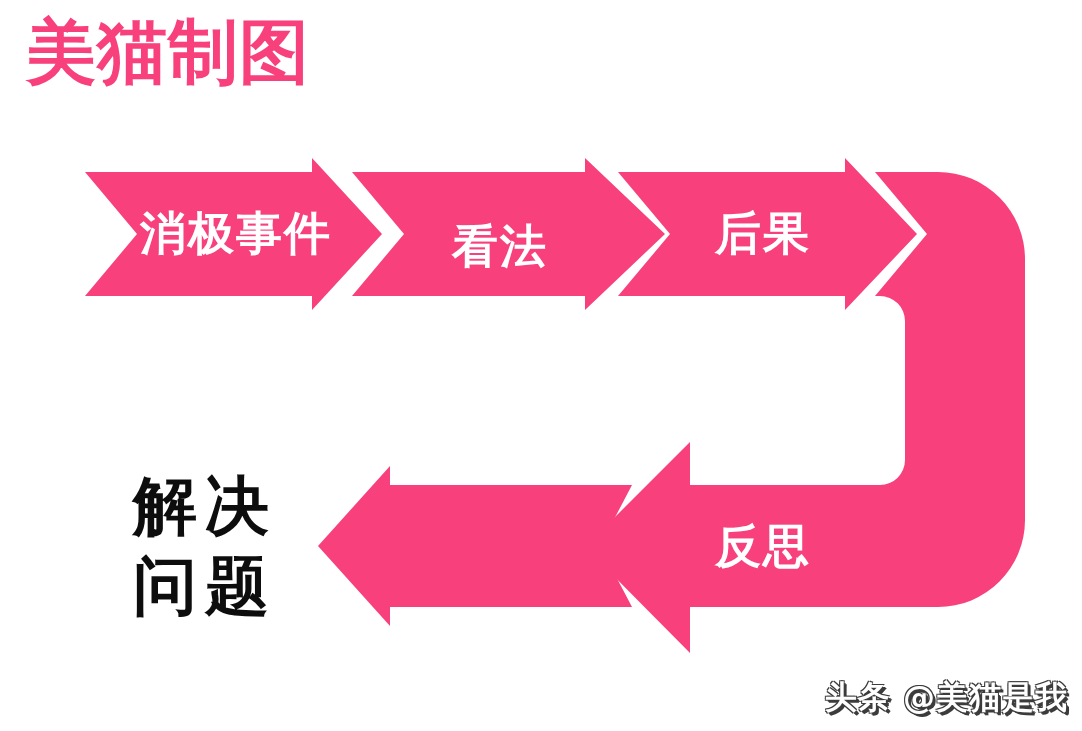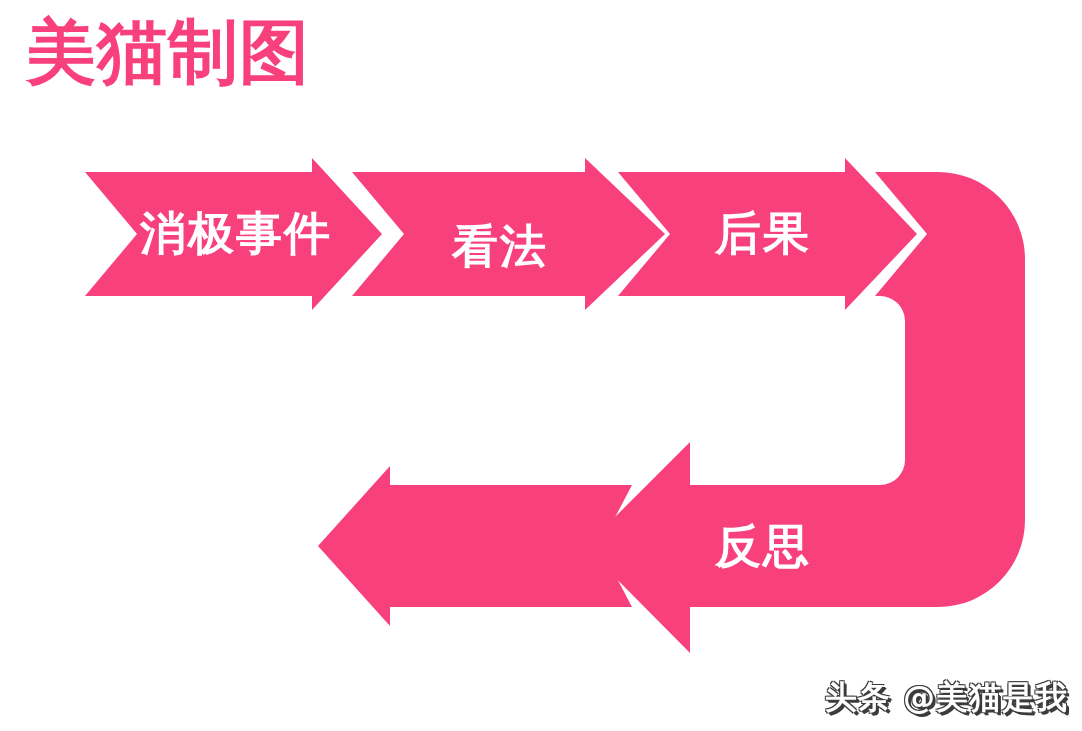--- a/index.html
+++ b/index.html
@@ -100,16 +100,20 @@
 
   <div class="arrow-label lbl-neg">消极事件</div>
 
   <div class="arrow-label lbl-view">看法</div>
 
   <div class="arrow-label lbl-refl">反思</div>
 
   <div class="arrow-label lbl-cons">后果</div>
 
 
+  <div class="result-text">
+    <div>解决</div>
+    <div>问题</div>
+  </div>
 
   <div class="watermark">头条 @美猫是我</div>
 
 </div>
 
 </body></html>

